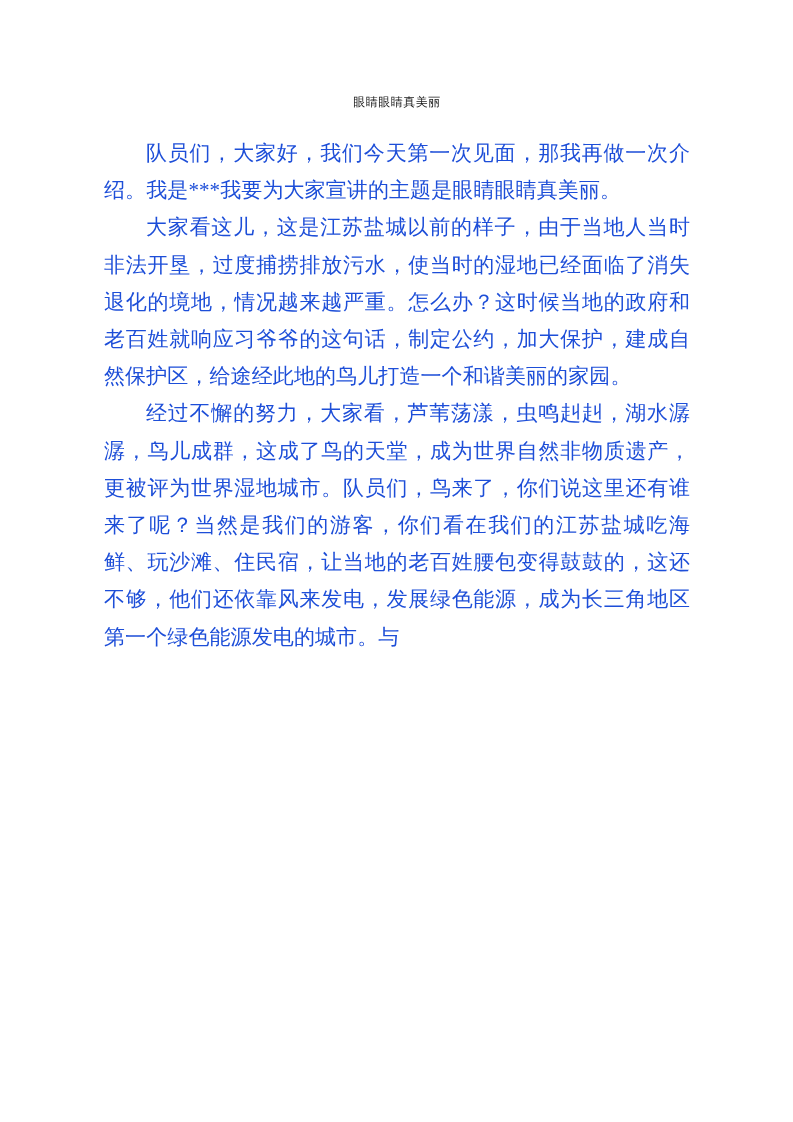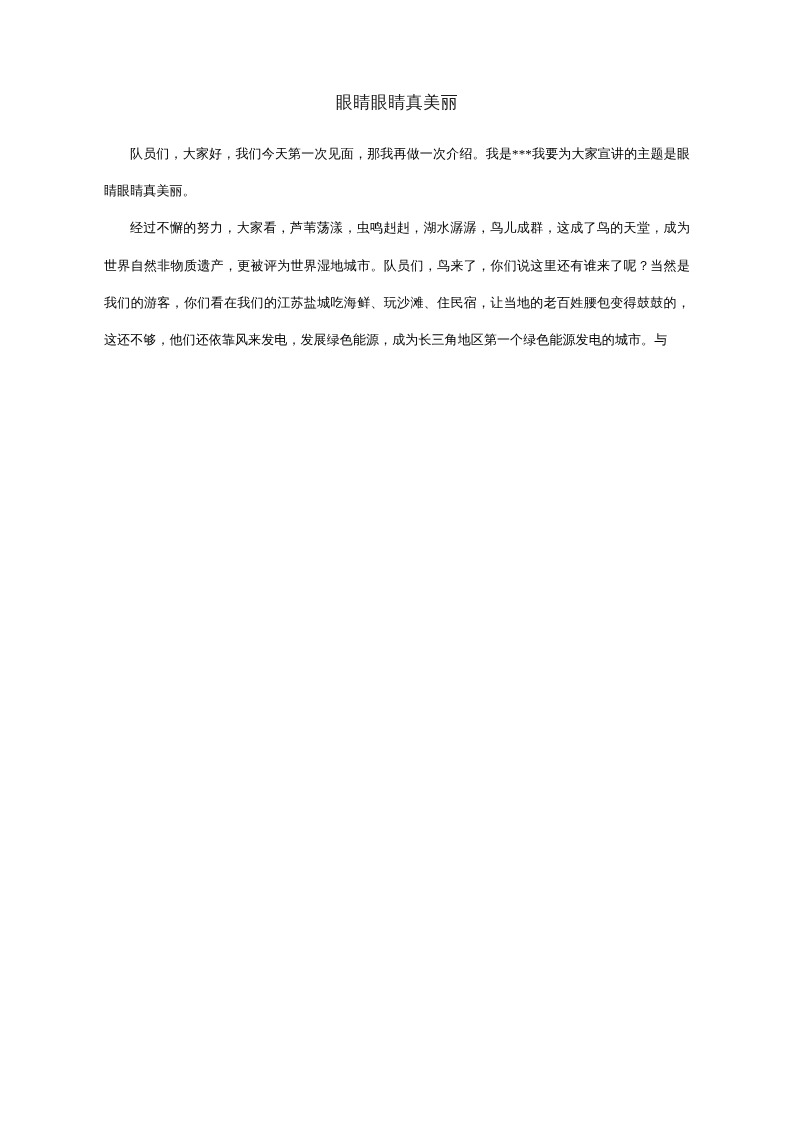--- a/index.html
+++ b/index.html
@@ -20,49 +20,50 @@
     box-sizing: border-box;
   }
   .content {
     position: absolute;
     left: 104px;
     top: 84px;
     width: 586px;
   }
   .doc-title {
     text-align: center;
-    font-size: 17px;
+    font-size: 12px;
     line-height: 37px;
     letter-spacing: 0.5px;
     margin: 0 0 14px 0;
     font-weight: normal;
     color: #1a1a1a;
   }
   .para {
-    font-size: 13px;
+    font-size: 21px;
     line-height: 37.2px;
     text-align: justify;
     text-justify: inter-ideograph;
     text-indent: 2em;
     margin: 0;
-    color: #000000;
+    color: #1d4ed8;
     word-break: break-all;
     letter-spacing: 0.1px;
   }
 </style>
 </head>
 <body>
 
 <div class="page">
   <div class="content">
 
     <h1 class="doc-title">眼睛眼睛真美丽</h1>
 
     <p class="para">队员们，大家好，我们今天第一次见面，那我再做一次介绍。我是***我要为大家宣讲的主题是眼睛眼睛真美丽。</p>
 
 
 
 
+    <p class="para">大家看这儿，这是江苏盐城以前的样子，由于当地人当时非法开垦，过度捕捞排放污水，使当时的湿地已经面临了消失退化的境地，情况越来越严重。怎么办？这时候当地的政府和老百姓就响应习爷爷的这句话，制定公约，加大保护，建成自然保护区，给途经此地的鸟儿打造一个和谐美丽的家园。</p>
 
     <p class="para">经过不懈的努力，大家看，芦苇荡漾，虫鸣赳赳，湖水潺潺，鸟儿成群，这成了鸟的天堂，成为世界自然非物质遗产，更被评为世界湿地城市。队员们，鸟来了，你们说这里还有谁来了呢？当然是我们的游客，你们看在我们的江苏盐城吃海鲜、玩沙滩、住民宿，让当地的老百姓腰包变得鼓鼓的，这还不够，他们还依靠风来发电，发展绿色能源，成为长三角地区第一个绿色能源发电的城市。与</p>
 
   </div>
 </div>
 
 </body></html>

